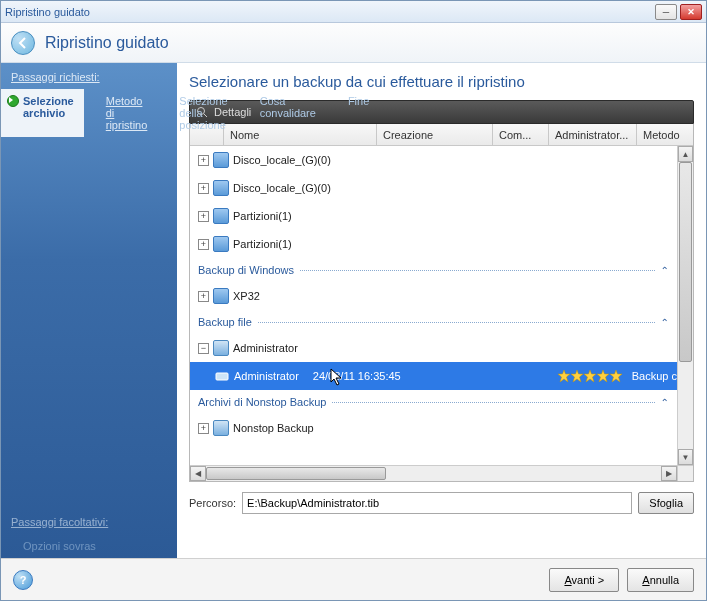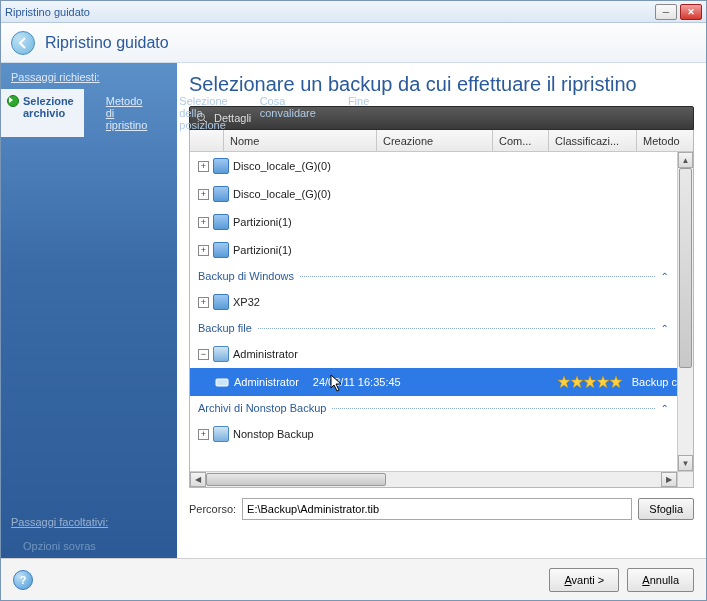--- a/index.html
+++ b/index.html
@@ -30,21 +30,21 @@
 .sidebar .step { padding: 6px 10px 6px 22px; color: #dce8f5; position: relative; }
 .sidebar .step.active { background: rgba(255,255,255,0.9); color: #2a5a9c; font-weight: bold; }
 .sidebar .step.active::before { content: ""; position: absolute; left: 6px; top: 6px; width: 10px; height: 10px; background: #2fa82f; border-radius: 50%; border: 1px solid #1a7a1a; }
 .sidebar .step.active::after { content: ""; position: absolute; left: 8px; top: 8px; border-left: 4px solid #fff; border-top: 3px solid transparent; border-bottom: 3px solid transparent; }
 .sidebar .step.link { text-decoration: underline; }
 .sidebar .step.dim { color: #aecae6; }
 .sidebar .spacer { flex: 1; }
 
 
 .main { flex: 1; display: flex; flex-direction: column; padding: 10px 12px 0 12px; background: #fff; }
-.main .heading { font-size: 20px; color: #2a5a9c; margin-bottom: 10px; }
+.main .heading { font-size: 15px; color: #2a5a9c; margin-bottom: 10px; }
 
 .details-bar { height: 24px; background: linear-gradient(to bottom, #5a5a5a, #3a3a3a); border: 1px solid #2a2a2a; border-radius: 2px 2px 0 0; display: flex; align-items: center; padding: 0 6px; color: #ddd; gap: 6px; }
 .details-bar svg { width: 12px; height: 12px; }
 
 .tree-panel { border: 1px solid #b8b8b8; border-top: none; height: 358px; display: flex; flex-direction: column; background: #fff; }
 
 .columns { display: flex; height: 22px; background: linear-gradient(#f8f8f8,#eaeaea); border-bottom: 1px solid #c8c8c8; }
 .columns .col { border-right: 1px solid #c8c8c8; display: flex; align-items: center; padding: 0 6px; color: #333; }
 .col.spacer-col { width: 34px; }
 .col.name { flex: 1; }
@@ -149,21 +149,21 @@
           </svg>
         <span>Dettagli</span>
       </div>
 
       <div class="tree-panel">
         <div class="columns">
           <div class="col spacer-col"></div>
           <div class="col name">Nome</div>
           <div class="col created">Creazione</div>
           <div class="col com">Com...</div>
-          <div class="col class">Classificazi...</div>
+          <div class="col class">Administrator...</div>
           <div class="col method">Metodo</div>
         </div>
 
         <div class="tree">
           <div class="tree-inner">
 
             <div class="row">
               <span class="expander">+</span>
               <span class="ico disk"></span>
               <span>Disco_locale_(G)(0)</span>

